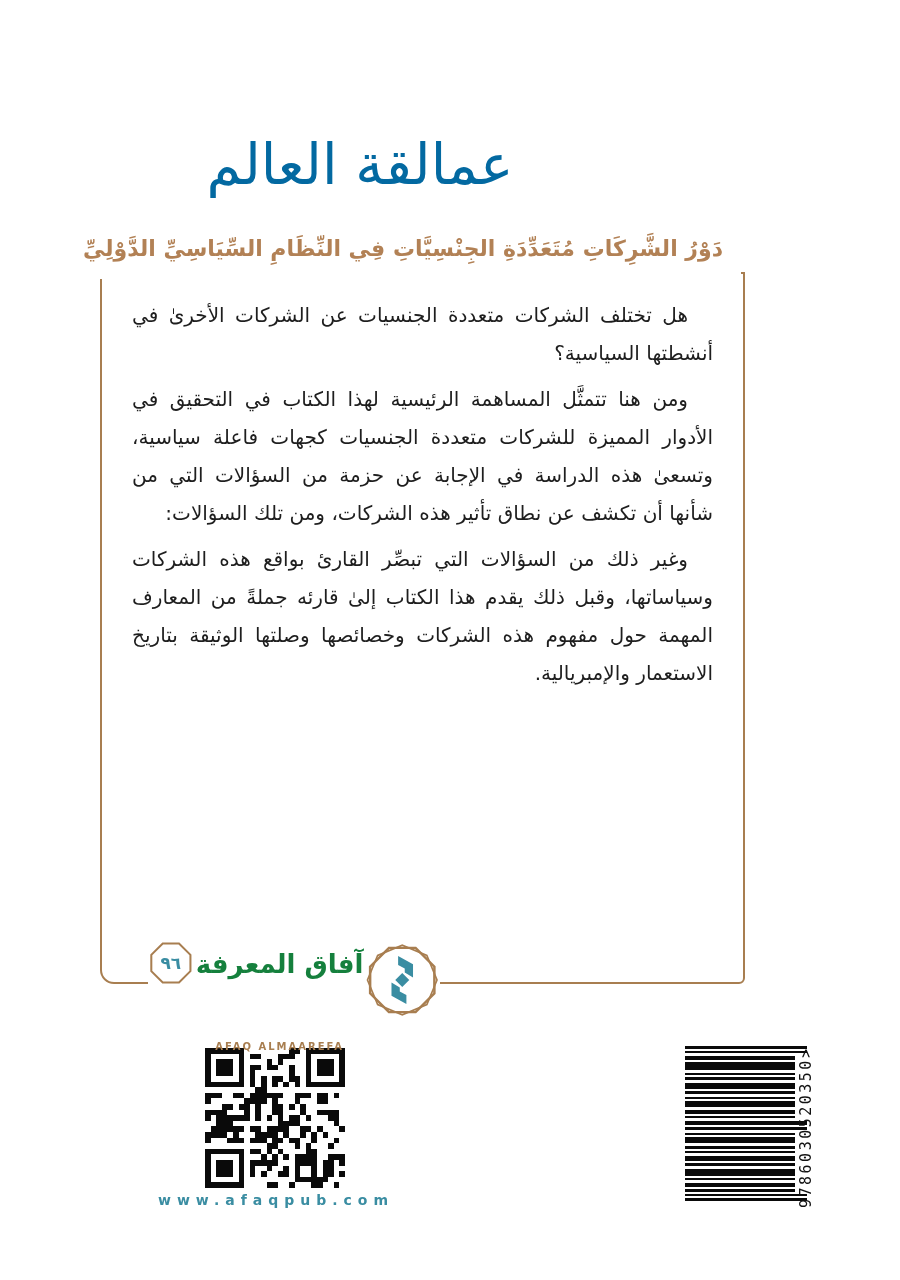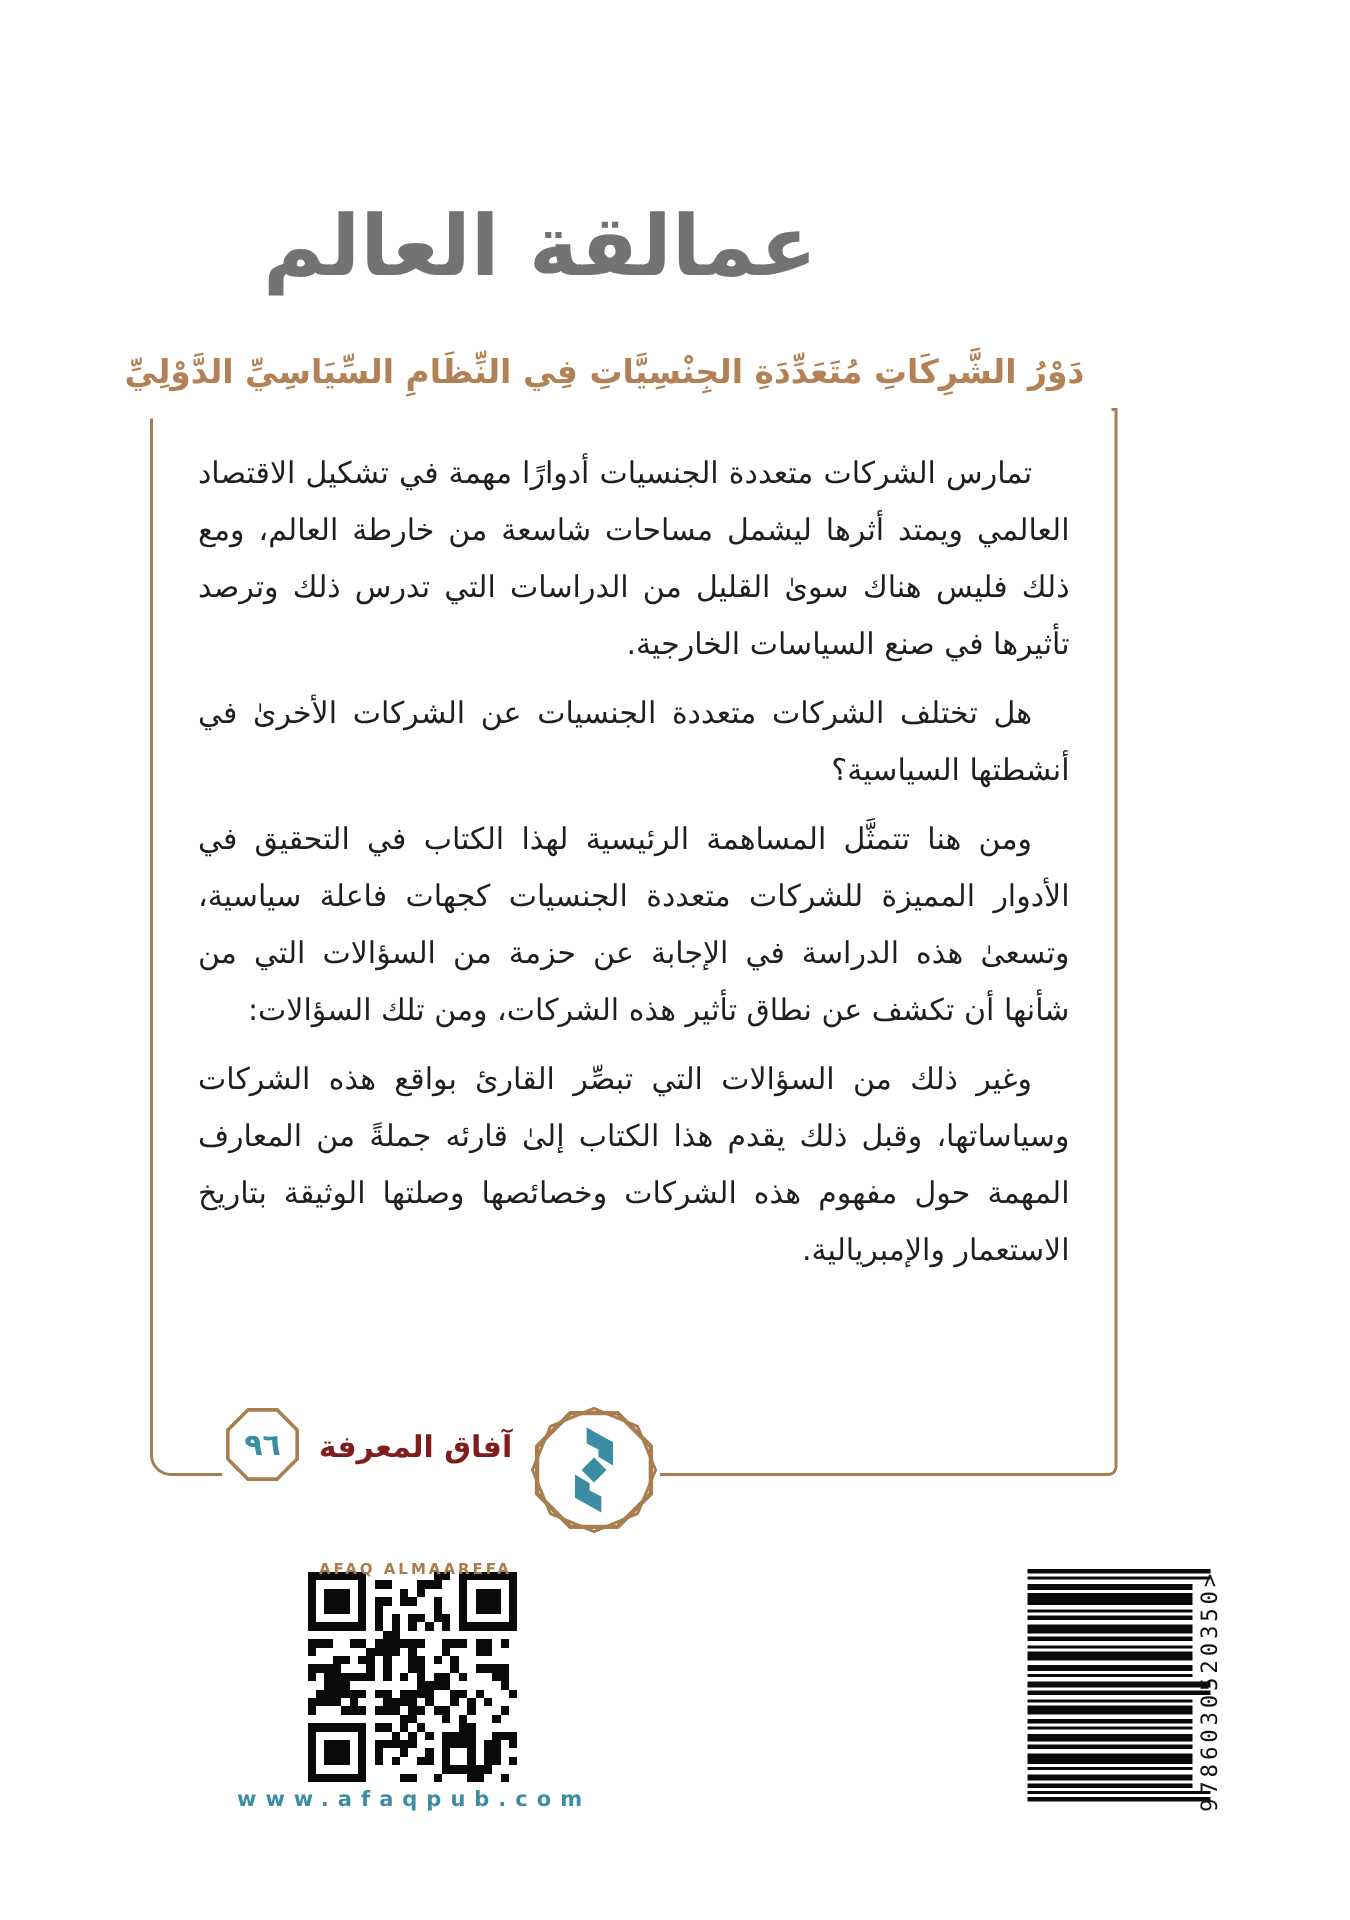--- a/index.html
+++ b/index.html
@@ -3,21 +3,21 @@
 <meta charset="utf-8">
 <style>
   html,body{margin:0;padding:0;background:#ffffff;}
   .page{
     position:relative;width:900px;height:1280px;background:#ffffff;overflow:hidden;
     font-family:"DejaVu Sans", sans-serif;
   }
   .title{
     position:absolute;top:112px;left:0;width:720px;height:110px;
     text-align:center;line-height:105px;
-    font-size:56px;font-weight:bold;color:#737373;
+    font-size:56px;font-weight:normal;color:#0369a1;
     direction:rtl;
   }
   .subtitle{
     position:absolute;top:234px;left:0;width:806px;text-align:center;z-index:3;
     direction:rtl;
   }
   .subtitle-inner{
     display:inline-block;background:#ffffff;padding:2px 18px 18px 18px;
     color:#b28155;font-size:22px;font-weight:bold;
   }
@@ -30,21 +30,21 @@
     margin:0 0 8px 0;text-indent:25px;
     font-size:20px;line-height:38px;color:#1e1e1e;
     text-align:justify;
   }
   .publisher-row{
     position:absolute;left:148px;top:936px;width:292px;height:98px;z-index:3;
     background:#ffffff;display:flex;align-items:flex-start;justify-content:space-between;
   }
   .badge-text{font:bold 20px "DejaVu Sans", sans-serif;fill:#3a8da2;}
   .publisher-names{text-align:center;direction:rtl;padding:0 2px;}
-  .publisher-ar{font-size:20px;font-weight:bold;color:#7f1d1d;line-height:56px;white-space:nowrap;}
+  .publisher-ar{font-size:26px;font-weight:bold;color:#15803d;line-height:56px;white-space:nowrap;}
   .publisher-en{font-size:10px;font-weight:bold;color:#a87e50;letter-spacing:2px;line-height:14px;margin-top:48px;}
   .qr{position:absolute;left:205px;top:1048px;width:140px;height:140px;}
   .website{
     position:absolute;left:158px;top:1192px;width:240px;text-align:left;
     color:#3a8da2;font-size:14px;font-weight:bold;letter-spacing:6px;
   }
   .barcode{position:absolute;left:685px;top:1046px;width:124px;height:158px;}
   .barcode .bar{background:#0a0a0a;}
   .barcode-num{
     position:absolute;left:797px;top:1208px;width:164px;height:18px;
@@ -58,21 +58,20 @@
 
 <div class="page">
 
   <div class="title">عمالقة العالم</div>
 
   <div class="subtitle">
     <span class="subtitle-inner">دَوْرُ الشَّرِكَاتِ مُتَعَدِّدَةِ الجِنْسِيَّاتِ فِي النِّظَامِ السِّيَاسِيِّ الدَّوْلِيِّ</span>
   </div>
 
   <div class="blurb-box">
-    <p>تمارس الشركات متعددة الجنسيات أدوارًا مهمة في تشكيل الاقتصاد العالمي ويمتد أثرها ليشمل مساحات شاسعة من خارطة العالم، ومع ذلك فليس هناك سوىٰ القليل من الدراسات التي تدرس ذلك وترصد تأثيرها في صنع السياسات الخارجية.</p>
     <p>هل تختلف الشركات متعددة الجنسيات عن الشركات الأخرىٰ في أنشطتها السياسية؟</p>
     <p>ومن هنا تتمثَّل المساهمة الرئيسية لهذا الكتاب في التحقيق في الأدوار المميزة للشركات متعددة الجنسيات كجهات فاعلة سياسية، وتسعىٰ هذه الدراسة في الإجابة عن حزمة من السؤالات التي من شأنها أن تكشف عن نطاق تأثير هذه الشركات، ومن تلك السؤالات:</p>
     <p>وغير ذلك من السؤالات التي تبصِّر القارئ بواقع هذه الشركات وسياساتها، وقبل ذلك يقدم هذا الكتاب إلىٰ قارئه جملةً من المعارف المهمة حول مفهوم هذه الشركات وخصائصها وصلتها الوثيقة بتاريخ الاستعمار والإمبريالية.</p>
   </div>
 
   <div class="publisher-row">
     <svg width="54" height="54" viewBox="0 0 54 54">
       <polygon points="50.1,36.6 36.6,50.1 17.4,50.1 3.9,36.6 3.9,17.4 17.4,3.9 36.6,3.9 50.1,17.4" fill="#ffffff" stroke="#a87e50" stroke-width="2.4"></polygon>
       <text x="27" y="34" text-anchor="middle" class="badge-text">٩٦</text>
     </svg>

